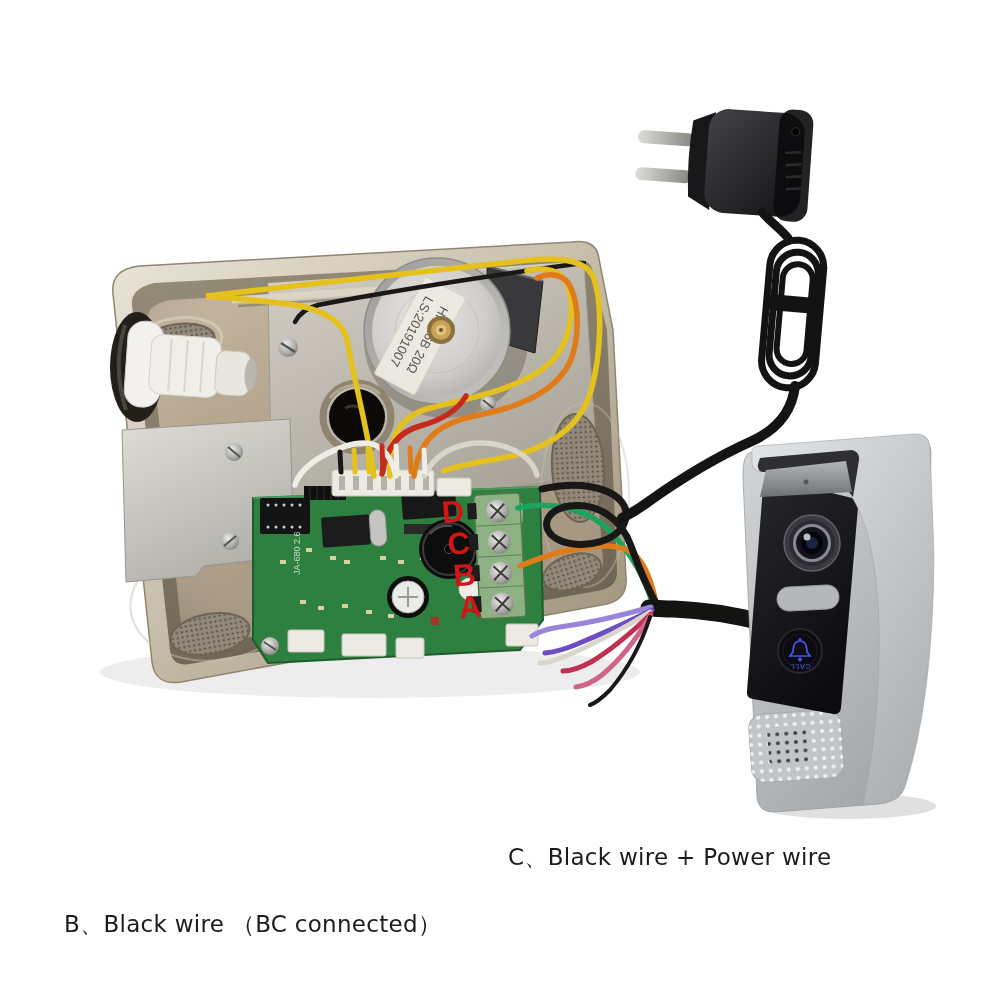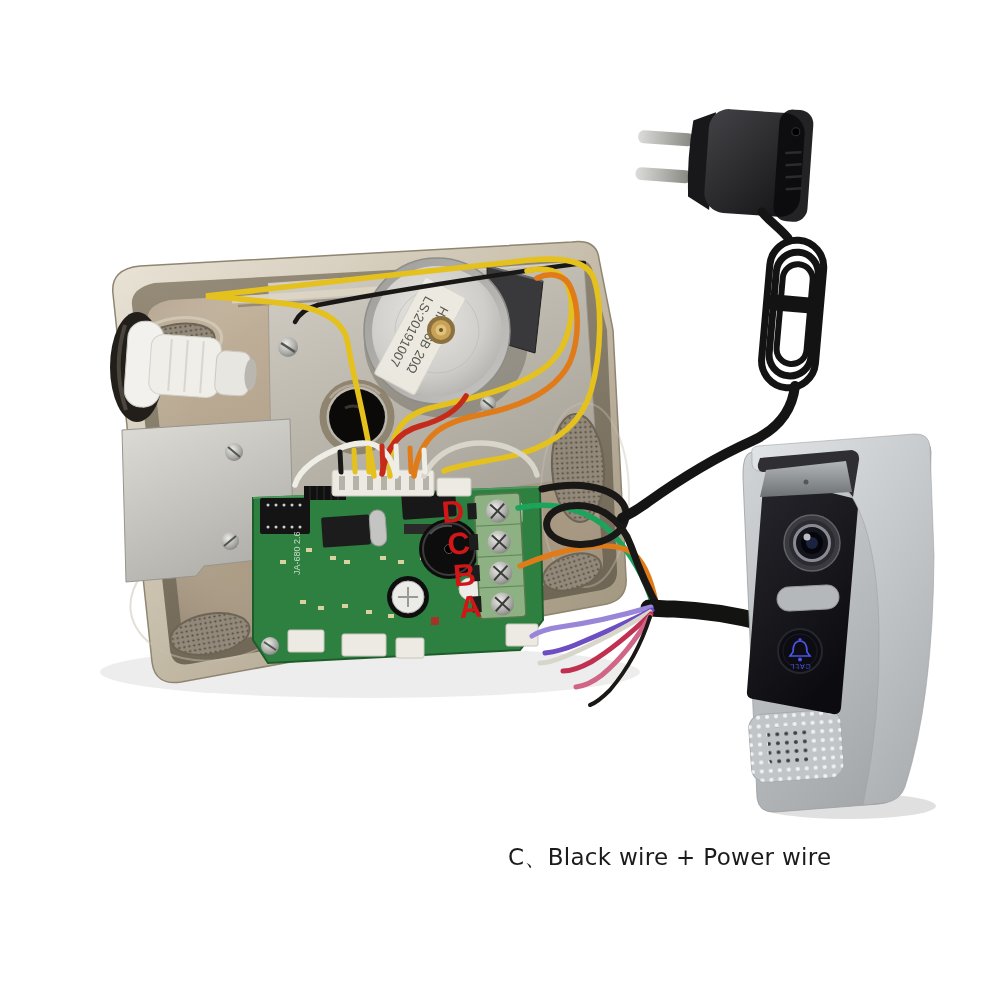--- a/index.html
+++ b/index.html
@@ -388,14 +388,15 @@
         <text transform="rotate(180 800 667)" x="800" y="670" text-anchor="middle" font-size="7" letter-spacing="1" fill="#4a55e8">CALL</text>
       </g>
 
       <path fill="url(#hoodG)" stroke="#9fa2a5" stroke-width="0.6" d="M 752 455 Q 750 447 758 446 L 914 434 Q 929 433 930 447 L 934 556 Q 933 700 905 787 Q 900 801 884 803 L 863 805 Q 881 718 879 628 Q 877 538 852 497 Q 834 468 792 469 L 762 471 Q 753 472 752 464 Z"></path>
       <path fill="#2e2e33" d="M 760 458 L 852 450 Q 860 452 859 460 L 853 497 Q 833 469 792 470 L 763 472 Q 757 471 758 464 Z"></path>
       <path fill="url(#mountG)" d="M 766 470 L 846 461 L 852 492 L 760 497 Z"></path>
       <circle cx="806" cy="482" r="2.5" fill="#55585b"></circle>
     </g>
   </svg>
 
+  <div class="legend" id="legend-b">B、Black wire （BC connected）</div>
   <div class="legend" id="legend-c">C、Black wire + Power wire</div>
 </div>
 
 </body></html>

